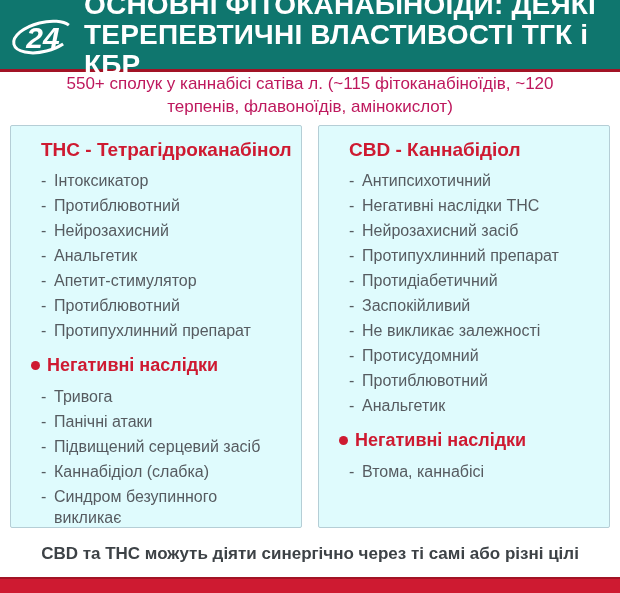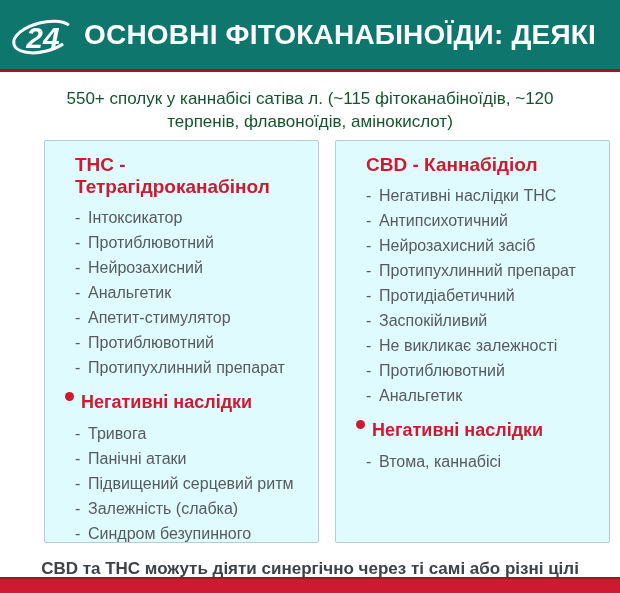--- a/index.html
+++ b/index.html
@@ -6,30 +6,30 @@
   html,body { background:#ffffff; }
   body { font-family:"Liberation Sans","DejaVu Sans",sans-serif; }
   .page { position:relative; width:620px; height:593px; background:#fff; overflow:hidden; margin:0 auto; }
 
   
   .header { display:flex; align-items:center; height:72px; background:#0f766e; border-bottom:3px solid #a21325; padding:0 6px 0 2px; }
   .logo { width:82px; flex:0 0 82px; display:flex; align-items:center; justify-content:center; }
   .title-wrap { flex:1; text-align:left; color:#ffffff; font-weight:bold; font-size:28px; line-height:30px; letter-spacing:0.2px; padding-right:4px; }
 
   
-  .subtitle { max-width:505px; margin:15px auto 0; text-align:center; color:#14532d; font-size:17px; line-height:23px; }
+  .subtitle { max-width:505px; margin:0 auto 0; text-align:center; color:#be185d; font-size:17px; line-height:23px; }
 
   
-  .panels { display:flex; gap:16px; padding:0 10px; margin-top:7px;margin-left:34px; }
+  .panels { display:flex; gap:16px; padding:0 10px; margin-top:7px; }
   .panel { flex:1; height:403px; background:#dffbfd; border:1px solid #b5ced6; border-radius:2px; padding:13px 8px 0 30px; overflow:hidden; }
   .panel-title { color:#ce1a31; font-weight:bold; font-size:19px; line-height:22px; }
   ul.props { list-style:none; margin-top:9px; }
   ul.props li { position:relative; padding-left:13px; color:#565b60; font-size:16px; line-height:21px; margin-bottom:4px; max-width:222px; }
   ul.props li::before { content:"-"; position:absolute; left:0; top:0; color:#565b60; }
-  .neg-head { display:flex; align-items:flex-start; margin:14px 0 10px 0; margin-left:-10px; }
+  .neg-head { display:flex; align-items:center; margin:14px 0 10px 0; margin-left:-10px; }
   .neg-bullet { width:9px; height:9px; border-radius:50%; background:#ce1a31; margin-right:7px; flex:0 0 9px; }
   .neg-title { color:#ce1a31; font-weight:bold; font-size:18px; line-height:21px; }
 
   
   .footer { margin-top:16px; text-align:center; color:#3d4246; font-weight:bold; font-size:17px; }
   .bottom-bar { position:absolute; left:0; right:0; bottom:0; height:16px; background:#ce1a31; border-top:2px solid #a21325; }
 </style>
 </head>
 <body>
 
@@ -39,20 +39,21 @@
     <div class="logo">
       <svg width="74" height="56" viewBox="0 0 74 56">
         <g transform="rotate(-14 37 30)">
           <ellipse cx="37" cy="30" rx="30" ry="14.5" fill="none" stroke="#ffffff" stroke-width="3" stroke-dasharray="120 40" stroke-dashoffset="-18"></ellipse>
         </g>
         <text x="37" y="41" text-anchor="middle" font-family="Liberation Sans, DejaVu Sans, sans-serif" font-size="30" font-weight="bold" font-style="italic" fill="#ffffff">24</text>
       </svg>
     </div>
     <div class="title-wrap">
       <div>ОСНОВНІ ФІТОКАНАБІНОЇДИ: ДЕЯКІ</div>
+      <div>ТЕРЕПЕВТИЧНІ ВЛАСТИВОСТІ ТГК і КБР</div>
     </div>
   </div>
 
   <div class="subtitle">550+ сполук у каннабісі сатіва л. (~115 фітоканабіноїдів, ~120 терпенів, флавоноїдів, амінокислот)</div>
 
   <div class="panels">
 
     <div class="panel">
       <div class="panel-title">THC - Тетрагідроканабінол</div>
       <ul class="props">
@@ -64,36 +65,37 @@
         <li>Протиблювотний</li>
         <li>Протипухлинний препарат</li>
       </ul>
       <div class="neg-head">
         <span class="neg-bullet"></span>
         <span class="neg-title">Негативні наслідки</span>
       </div>
       <ul class="props">
         <li>Тривога</li>
         <li>Панічні атаки</li>
-        <li>Підвищений серцевий ритм</li>
-        <li>Залежність (слабка)</li>
+        <li>Підвищений серцевий засіб</li>
+        <li>Каннабідіол (слабка)</li>
         <li>Синдром безупинного викликає</li>
       </ul>
     </div>
 
     <div class="panel">
       <div class="panel-title">CBD - Каннабідіол</div>
       <ul class="props">
+        <li>Антипсихотичний</li>
         <li>Негативні наслідки THC</li>
-        <li>Антипсихотичний</li>
         <li>Нейрозахисний засіб</li>
         <li>Протипухлинний препарат</li>
         <li>Протидіабетичний</li>
         <li>Заспокійливий</li>
         <li>Не викликає залежності</li>
+        <li>Протисудомний</li>
         <li>Протиблювотний</li>
         <li>Анальгетик</li>
       </ul>
       <div class="neg-head">
         <span class="neg-bullet"></span>
         <span class="neg-title">Негативні наслідки</span>
       </div>
       <ul class="props">
         <li>Втома, каннабісі</li>
       </ul>

